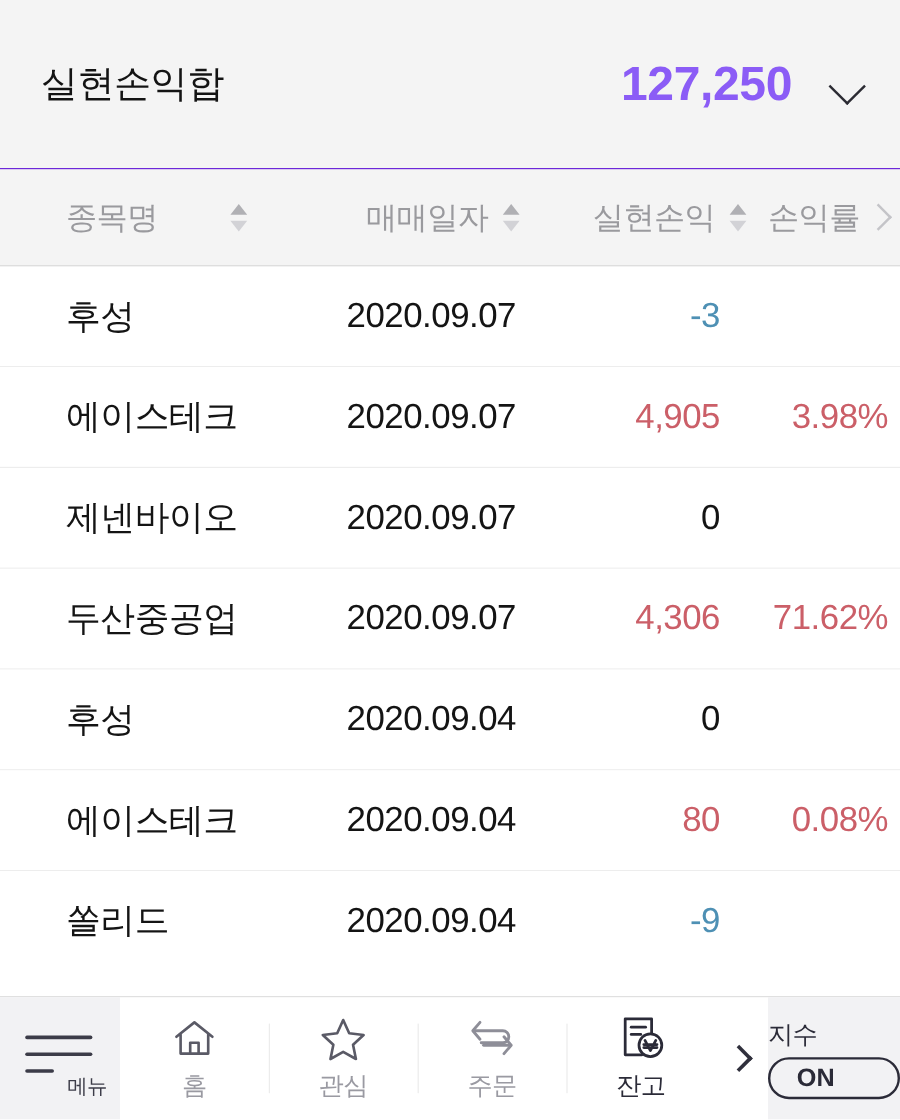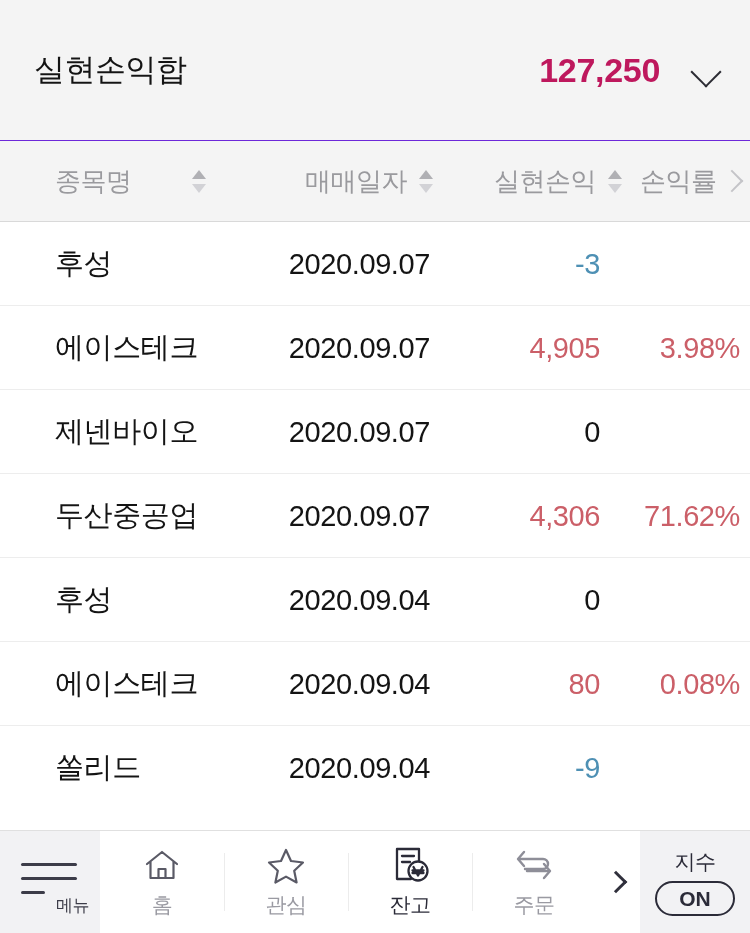--- a/index.html
+++ b/index.html
@@ -27,23 +27,23 @@
     letter-spacing:-0.5px;
     font-weight:400;
   }
   .summary-right {
     margin-left:auto;
     display:flex;
     align-items:center;
     gap:30px;
   }
   .summary-value {
-    font-size:34px;
+    font-size:40px;
     font-weight:700;
-    color:#be185d;
+    color:#8b5cf6;
     letter-spacing:-0.3px;
   }
   .chev-down {
     width:34px; height:34px;
     position:relative;
     display:inline-block;
   }
   .chev-down::before {
     content:"";
     position:absolute;
@@ -217,21 +217,20 @@
     border-right:3px solid #30303c;
     border-top:3px solid #30303c;
     transform:rotate(45deg);
     margin-left:-4px;
   }
   .nav-toggle {
     flex:0 0 110px;
     background:#f2f2f4;
     display:flex;
     flex-direction:column;
-    align-items:center;
     justify-content:center;
     gap:5px;
   }
   .toggle-label { font-size:21px; color:#2b2b38; letter-spacing:-0.5px; }
   .toggle-pill {
     border:2px solid #2b2b38;
     border-radius:22px;
     padding:5px 22px;
     font-size:21px;
     font-weight:700;
@@ -347,50 +346,50 @@
 
     <div class="nav-item">
       <span class="nav-icon">
         <svg width="40" height="38" viewBox="0 0 40 38">
           <path d="M20 4 L25 15 L37 16.5 L28.2 24.7 L30.6 36.5 L20 30.6 L9.4 36.5 L11.8 24.7 L3 16.5 L15 15 Z" fill="none" stroke="#5a5a66" stroke-width="2.2" stroke-linejoin="round"></path>
         </svg>
       </span>
       <span class="nav-label">관심</span>
     </div>
 
+
+    <div class="nav-item">
+      <span class="nav-icon">
+        <svg width="42" height="36" viewBox="0 0 42 36">
+          <g fill="none" stroke="#8e8e98" stroke-width="2.4" stroke-linecap="round" stroke-linejoin="round">
+            <path d="M6 12 H30 A5 5 0 0 1 30 22 H12"></path>
+            <polyline points="11,5 5,12 11,19"></polyline>
+            <path d="M36 24 H14"></path>
+            <polyline points="31,17 37,24 31,31"></polyline>
+          </g>
+        </svg>
+      </span>
+      <span class="nav-label">주문</span>
+    </div>
 
     <div class="nav-item active">
       <span class="nav-icon">
         <svg width="44" height="38" viewBox="0 0 44 38">
           <g fill="none" stroke="#2b2b38" stroke-width="2.3" stroke-linecap="round" stroke-linejoin="round">
             <path d="M9 3 H31 V20 M9 3 V33 H23"></path>
             <line x1="14" y1="10" x2="26" y2="10"></line>
             <line x1="14" y1="16" x2="22" y2="16"></line>
             <circle cx="30" cy="25" r="9.5" fill="#fff"></circle>
             <path d="M25.5 21 L30 29.5 L34.5 21 M24.5 24.5 H35.5 M24.5 27 H35.5"></path>
           </g>
         </svg>
       </span>
       <span class="nav-label">잔고</span>
     </div>
 
-    <div class="nav-item">
-      <span class="nav-icon">
-        <svg width="42" height="36" viewBox="0 0 42 36">
-          <g fill="none" stroke="#8e8e98" stroke-width="2.4" stroke-linecap="round" stroke-linejoin="round">
-            <path d="M6 12 H30 A5 5 0 0 1 30 22 H12"></path>
-            <polyline points="11,5 5,12 11,19"></polyline>
-            <path d="M36 24 H14"></path>
-            <polyline points="31,17 37,24 31,31"></polyline>
-          </g>
-        </svg>
-      </span>
-      <span class="nav-label">주문</span>
-    </div>
-
     <div class="nav-chevron">
       <span></span>
     </div>
 
     <div class="nav-toggle">
       <span class="toggle-label">지수</span>
       <span class="toggle-pill">ON</span>
     </div>
 
   </div>

